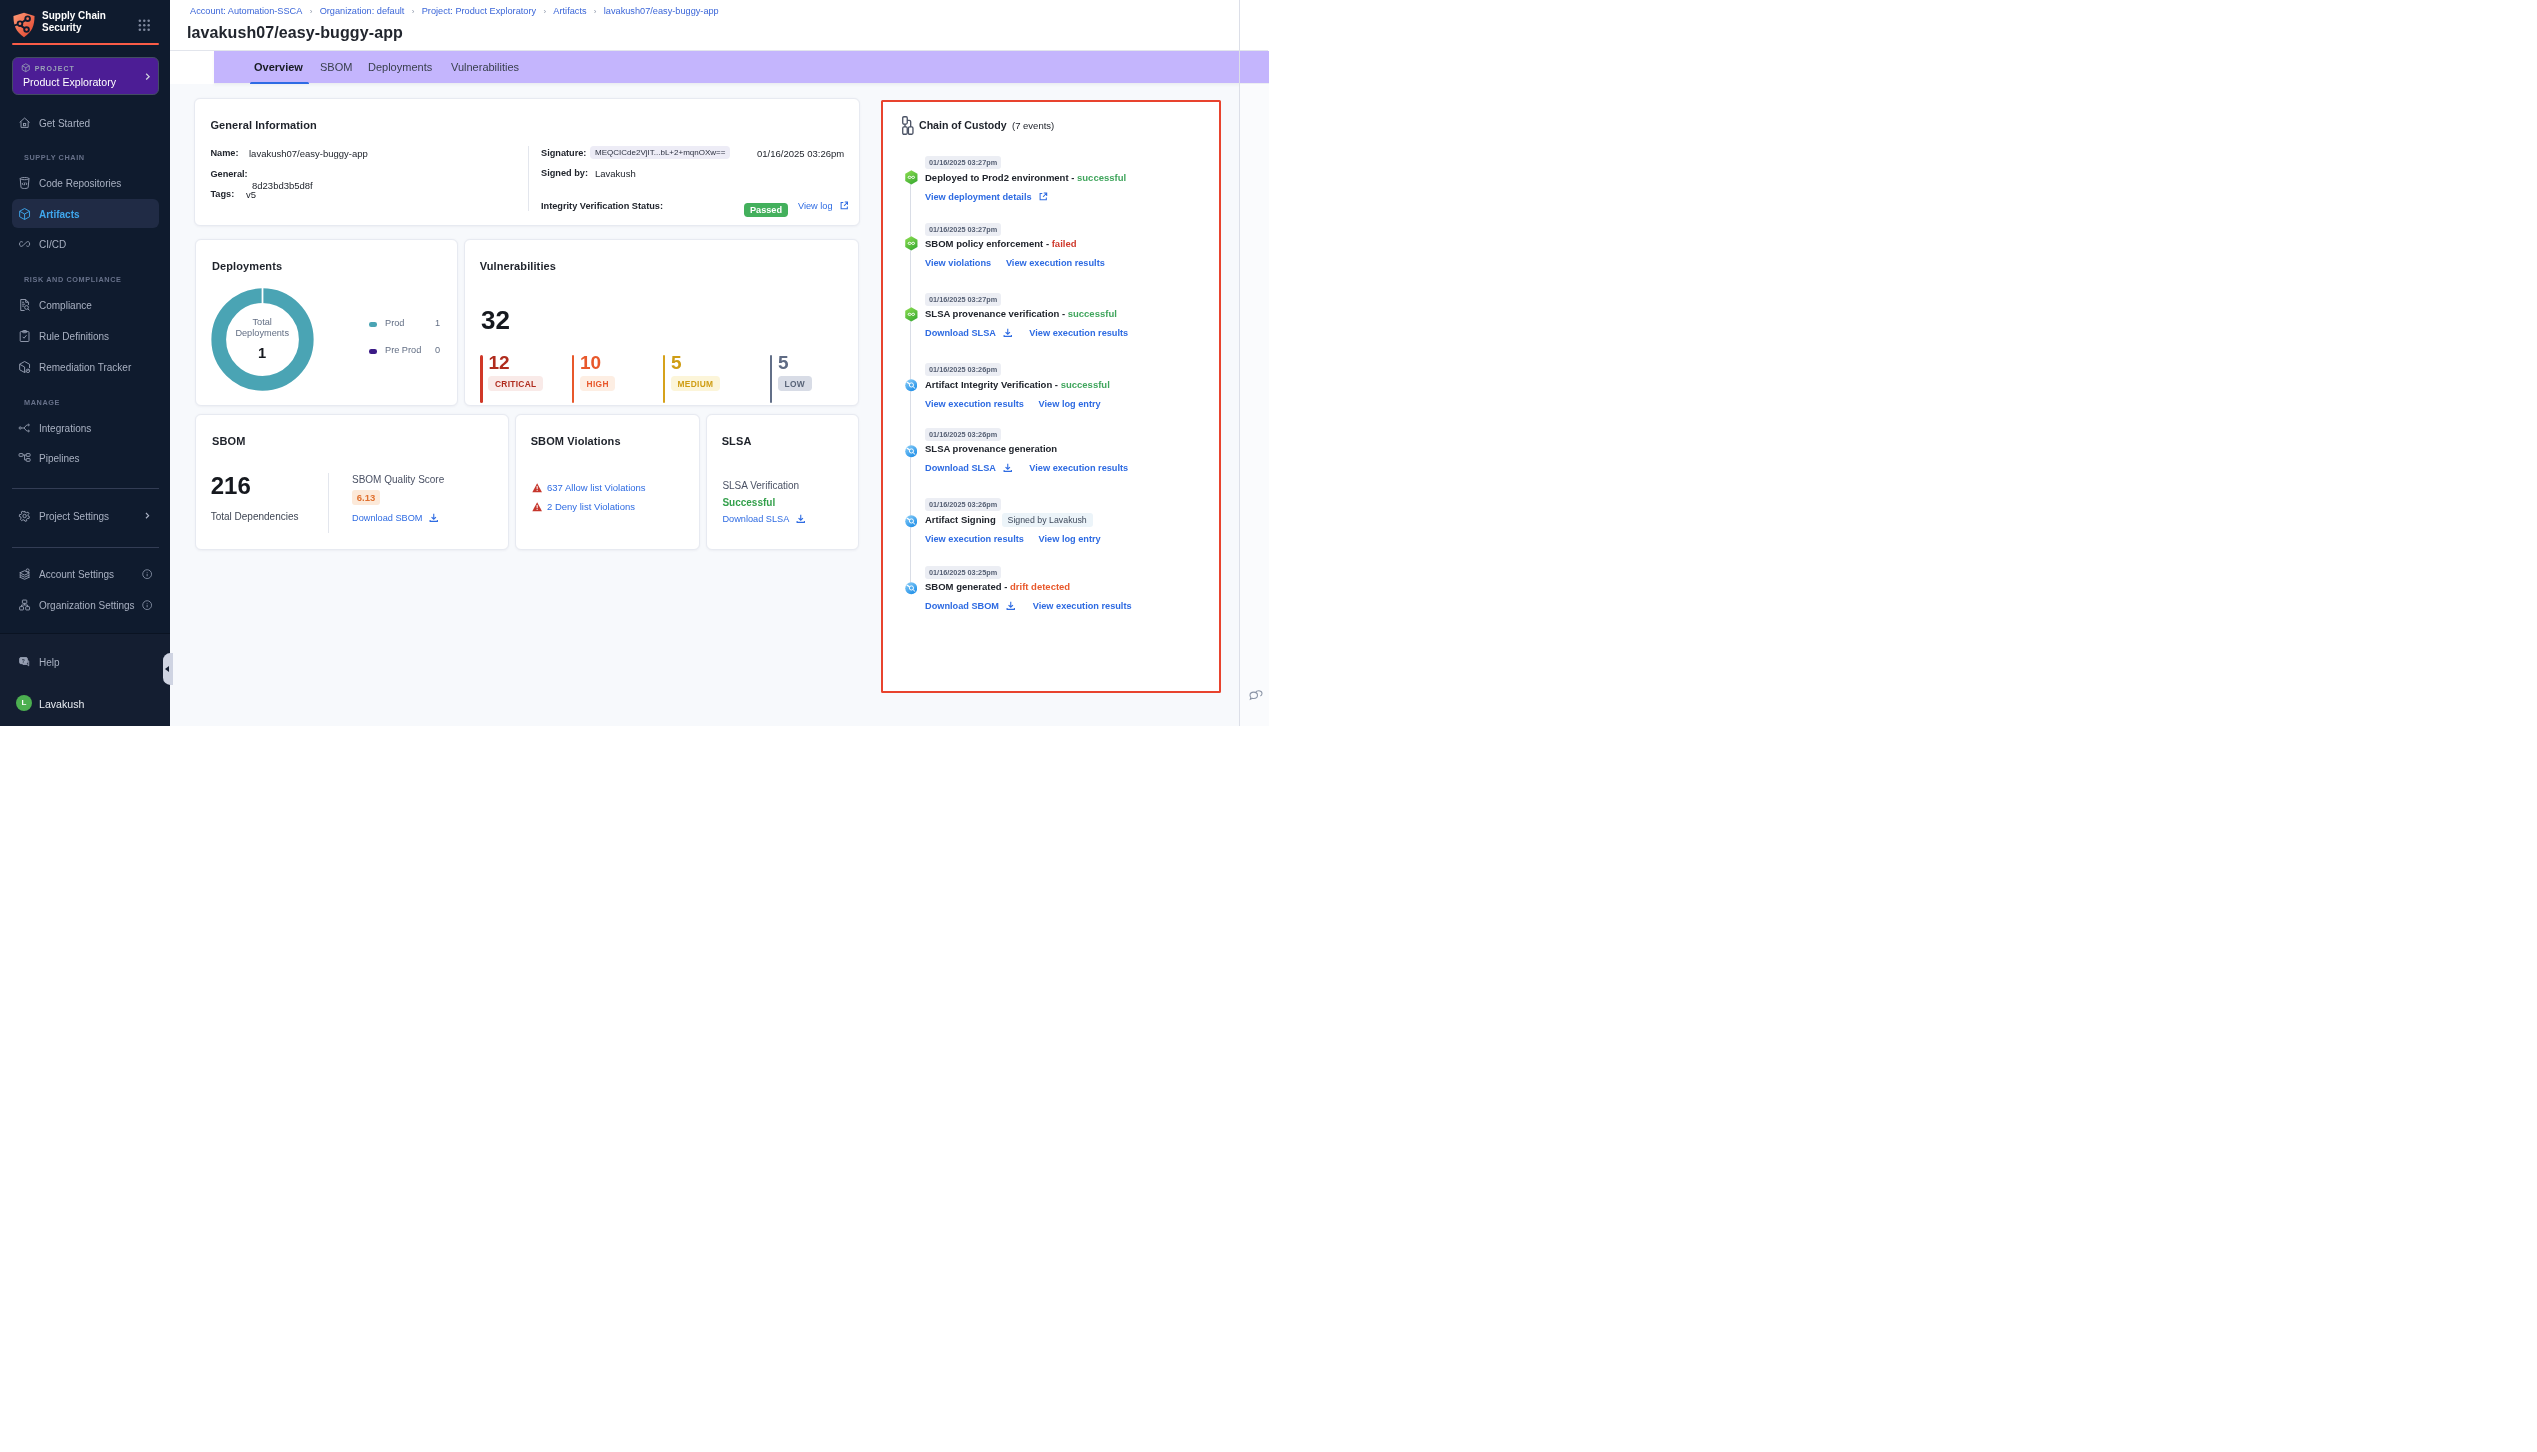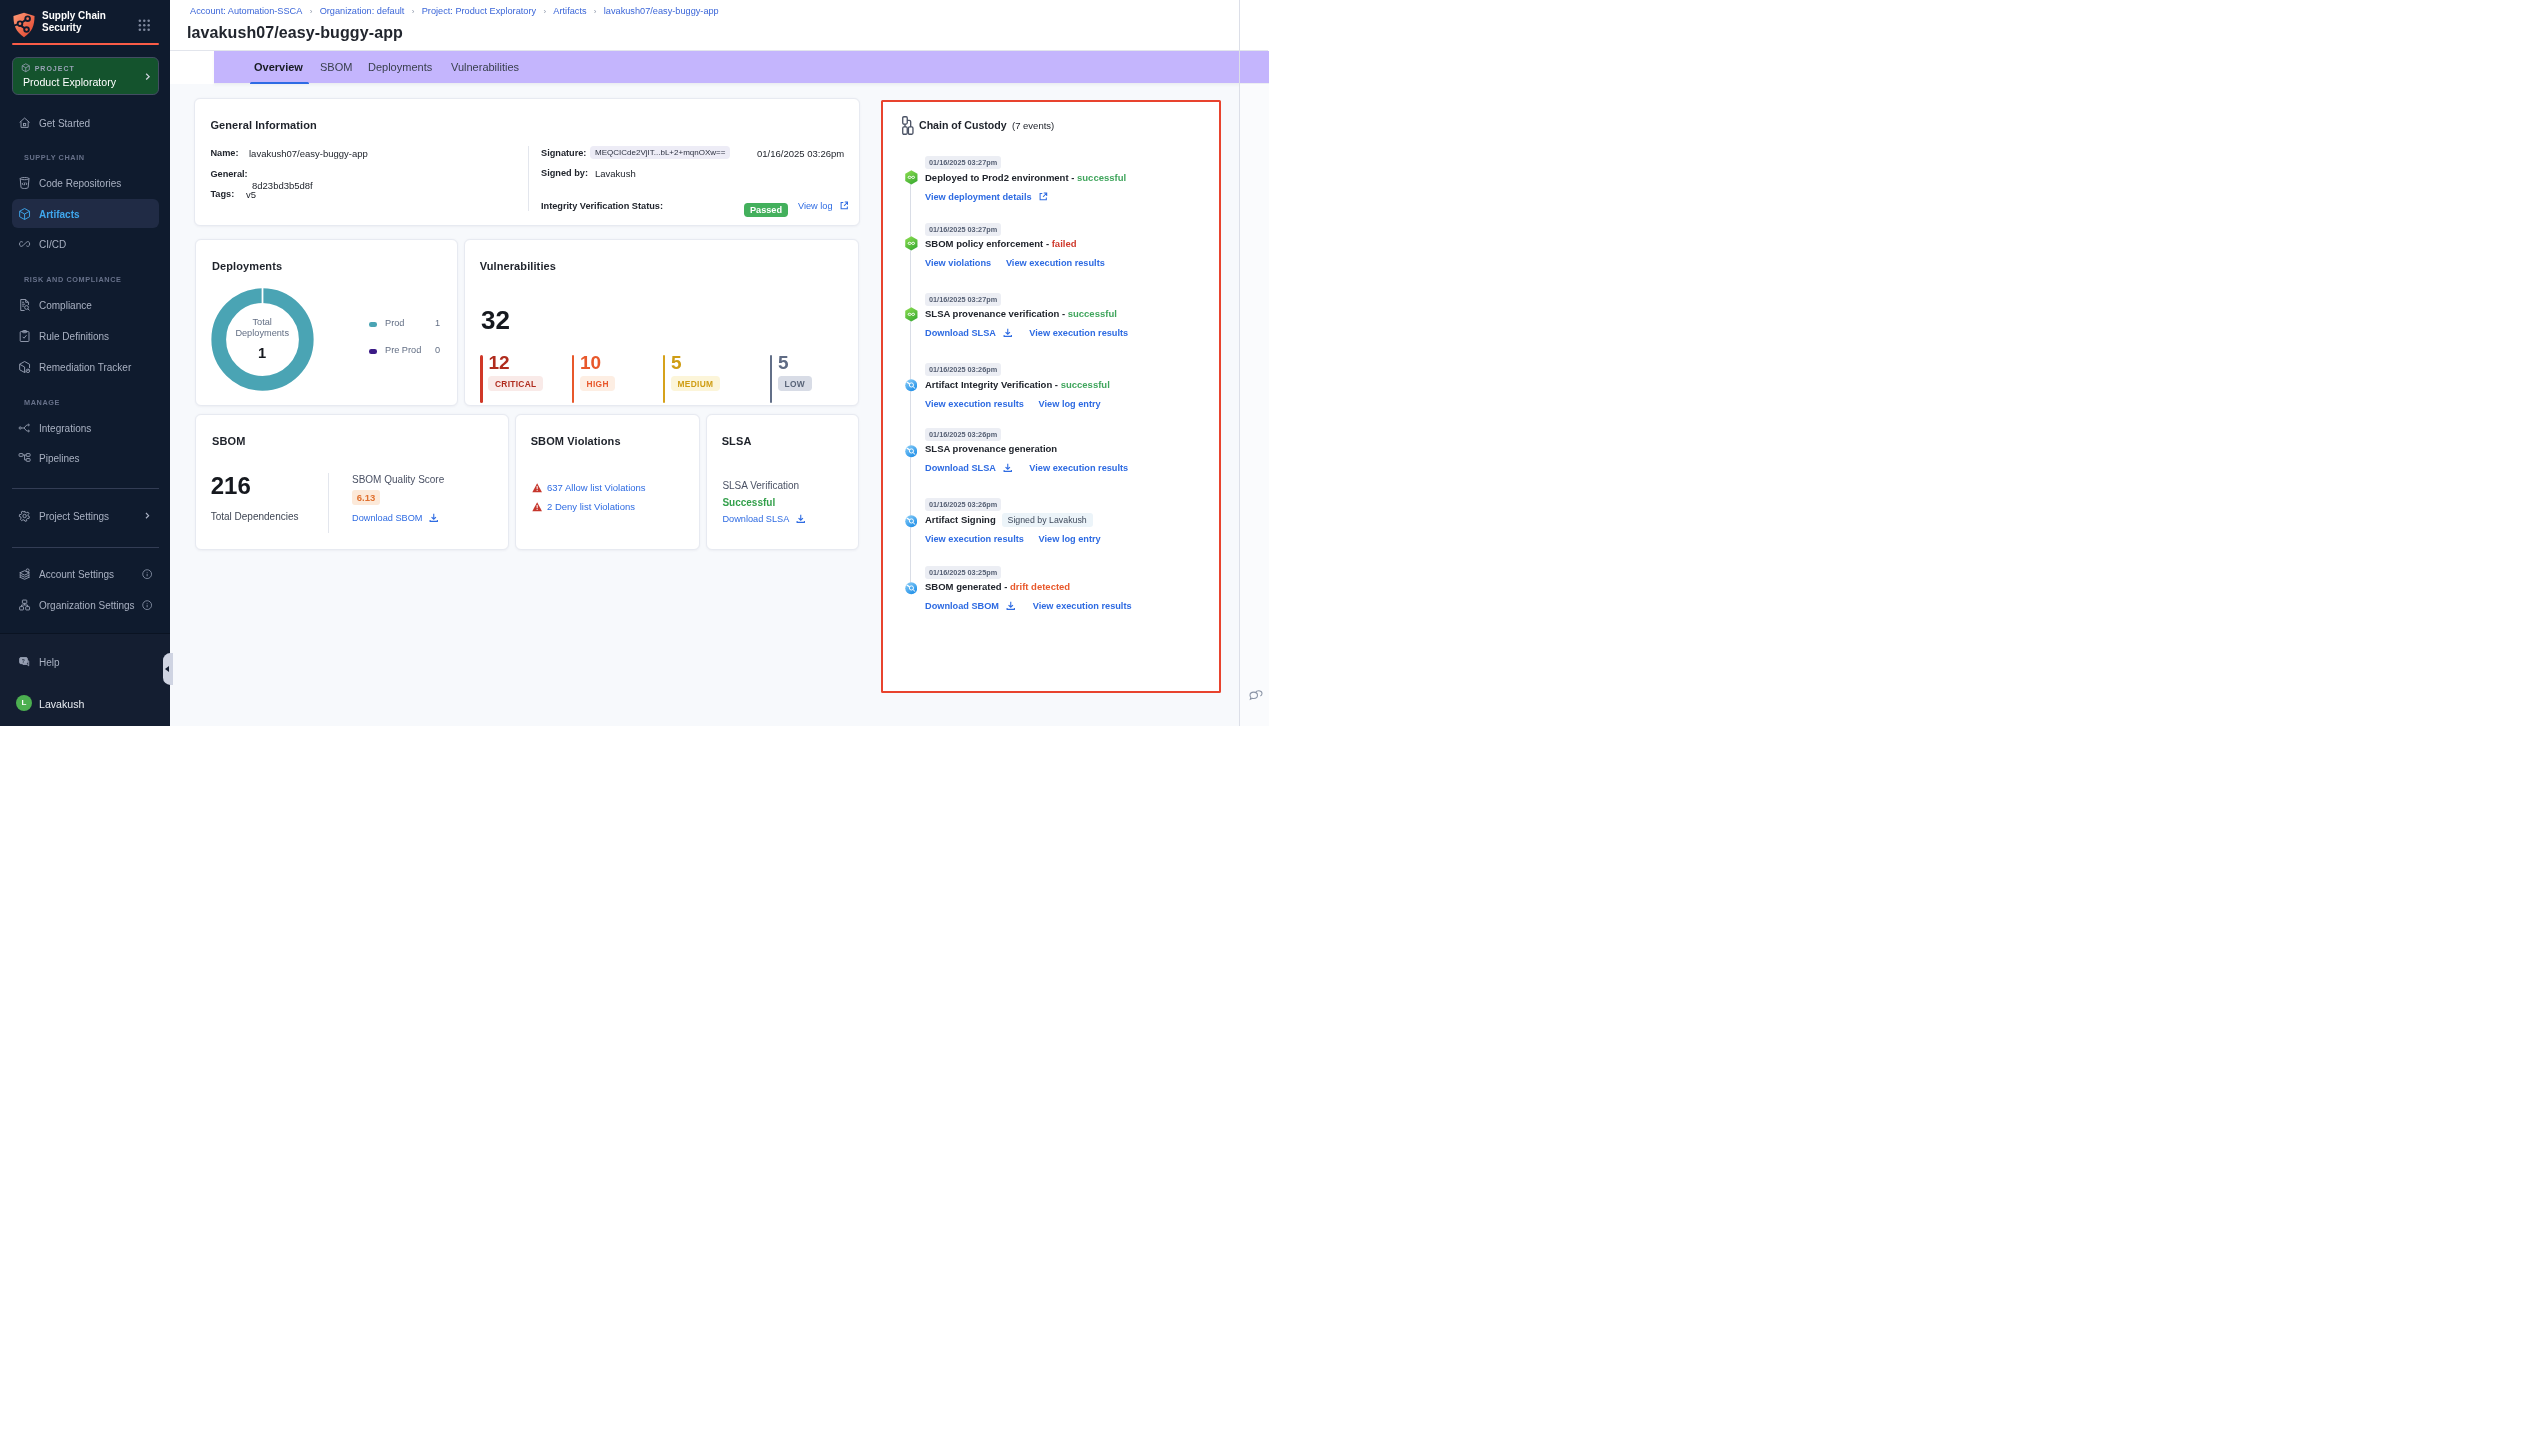--- a/index.html
+++ b/index.html
@@ -5,21 +5,21 @@
   * { box-sizing: border-box; margin:0; padding:0; }
   html,body { width:1269px; height:726px; overflow:hidden; }
   body { font-family:"Liberation Sans", sans-serif; position:relative; background:#fff; }
 
   
   #sidebar { position:absolute; left:0; top:0; width:170px; height:726px; background:#0f1b2e; }
   #sidebar .logo-row { position:absolute; left:11.7px; top:11.7px; }
   #logo-title { position:absolute; left:42px; top:9.5px; color:#fff; font-size:10px; font-weight:bold; line-height:12px; }
   #grid-icon { position:absolute; left:138px; top:19px; }
   #orange-line { position:absolute; left:11.7px; top:43px; width:147px; height:1.8px; background:#fa5c47; border-radius:1.5px; }
-  #proj-box { position:absolute; left:11.7px; top:57px; width:147px; height:38px; background:#14532d; border:0.7px solid #434d63; border-radius:5.9px;padding-left:20px; }
+  #proj-box { position:absolute; left:11.7px; top:57px; width:147px; height:38px; background:#4c1d95; border:0.7px solid #434d63; border-radius:5.9px;padding-left:20px; }
   #proj-box .plabel { position:absolute; left:22px; top:6.6px; font-size:7px; letter-spacing:1px; color:#9aa3b7; font-weight:bold; }
   #proj-box .pname { position:absolute; left:10.3px; top:18.4px; font-size:10.6px; color:#fff; }
   .nav-item { position:absolute; left:0; width:170px; height:29px; color:#a9b1c2; font-size:10px; }
   .nav-item .nicon { position:absolute; left:17.6px; top:50%; transform:translateY(-50%); width:13.2px; height:13.2px; }
   .nav-item .ntext { position:absolute; left:39px; top:50%; transform:translateY(-50%); white-space:nowrap; }
   .nav-sec { position:absolute; left:24px; color:#67718a; font-size:7.3px; letter-spacing:0.6px; font-weight:bold; transform:translateY(-50%); }
   #nav-artifacts-bg { position:absolute; left:11.7px; top:199px; width:147px; height:29px; background:#202b45; border-radius:5.9px; }
   .nav-sel { color:#3fa7ee !important; font-weight:bold; }
   .side-hr { position:absolute; left:11.7px; width:147px; height:0.7px; background:#333d55; }
   #bottom-strip { position:absolute; left:0; top:633px; width:170px; height:93px; background:#141e31; border-top:0.7px solid #0a1322; }

